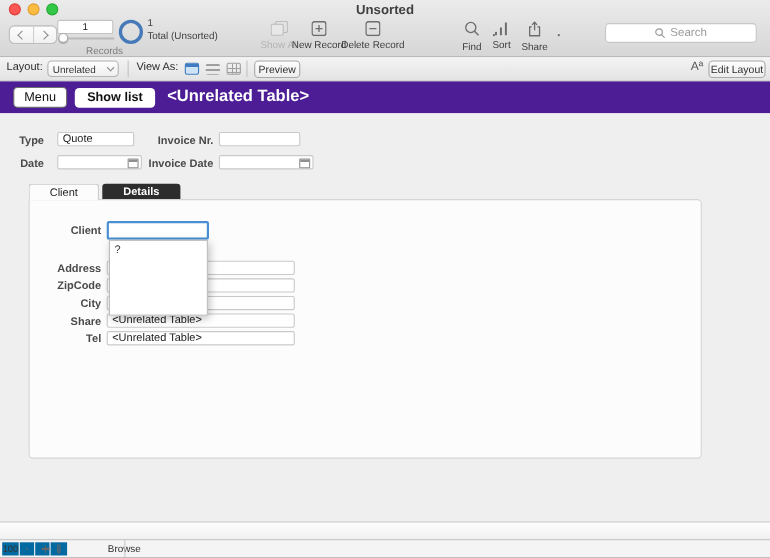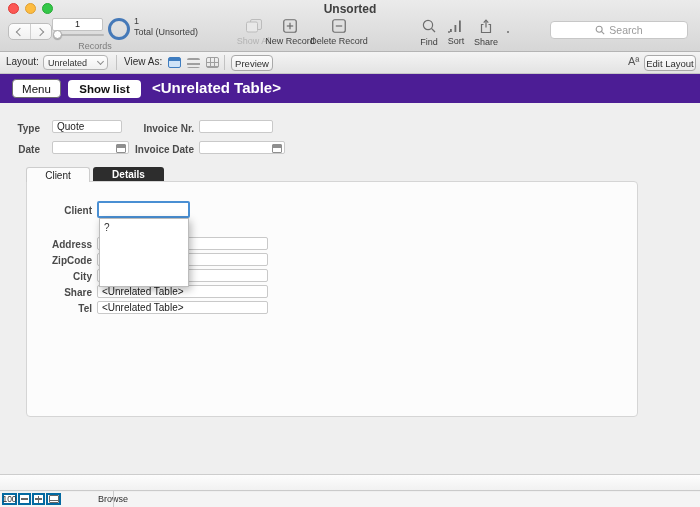--- a/index.html
+++ b/index.html
@@ -86,21 +86,21 @@
        border:1px solid #d5d5d5;border-radius:0 4px 4px 4px;}
   .focus-field{border:2px solid #4a8fd3;border-radius:2px;background:#fff;}
   .dropdown-list{position:absolute;left:99px;top:115px;width:90px;height:69px;background:#fff;
        border:1px solid #bcbcbc;box-shadow:2px 3px 8px rgba(0,0,0,.28);z-index:5;
        font-size:10px;color:#333;padding:3px 4px;}
 
   
   .footer-band{left:0;top:474px;width:700px;height:17px;background:linear-gradient(#fdfdfd,#f1f1f1);
        border-top:1px solid #cdcdcd;border-bottom:1px solid #cacaca;}
   .status-bar{left:0;top:492px;width:700px;height:15px;background:#f4f4f4;}
-  .sb-box{position:absolute;top:1px;height:12px;background:#fff;border:2px solid #0369a1;
+  .sb-box{position:absolute;top:1px;height:12px;background:#fff;border:6px solid #0369a1;
        display:flex;align-items:center;justify-content:center;}
   .sb-zoom{font-size:8.5px;color:#333;}
   .minus-glyph{width:7px;height:1.5px;background:#666;}
   .plus-glyph{position:relative;width:7px;height:7px;}
   .plus-glyph::before{content:"";position:absolute;left:0;top:2.75px;width:7px;height:1.5px;background:#666;}
   .plus-glyph::after{content:"";position:absolute;left:2.75px;top:0;width:1.5px;height:7px;background:#666;}
   .toggle-glyph{width:10px;height:8px;border:1px solid #666;border-radius:1px;
        background:linear-gradient(transparent 0 3.5px,#666 3.5px 4.5px,transparent 4.5px);}
   .sb-mode{position:absolute;left:62px;top:2px;width:44px;text-align:center;font-size:9px;color:#2e2e2e;padding-left:36px;}
   .sb-div{position:absolute;left:113px;top:-1px;width:1px;height:16px;background:#c9c9c9;}

